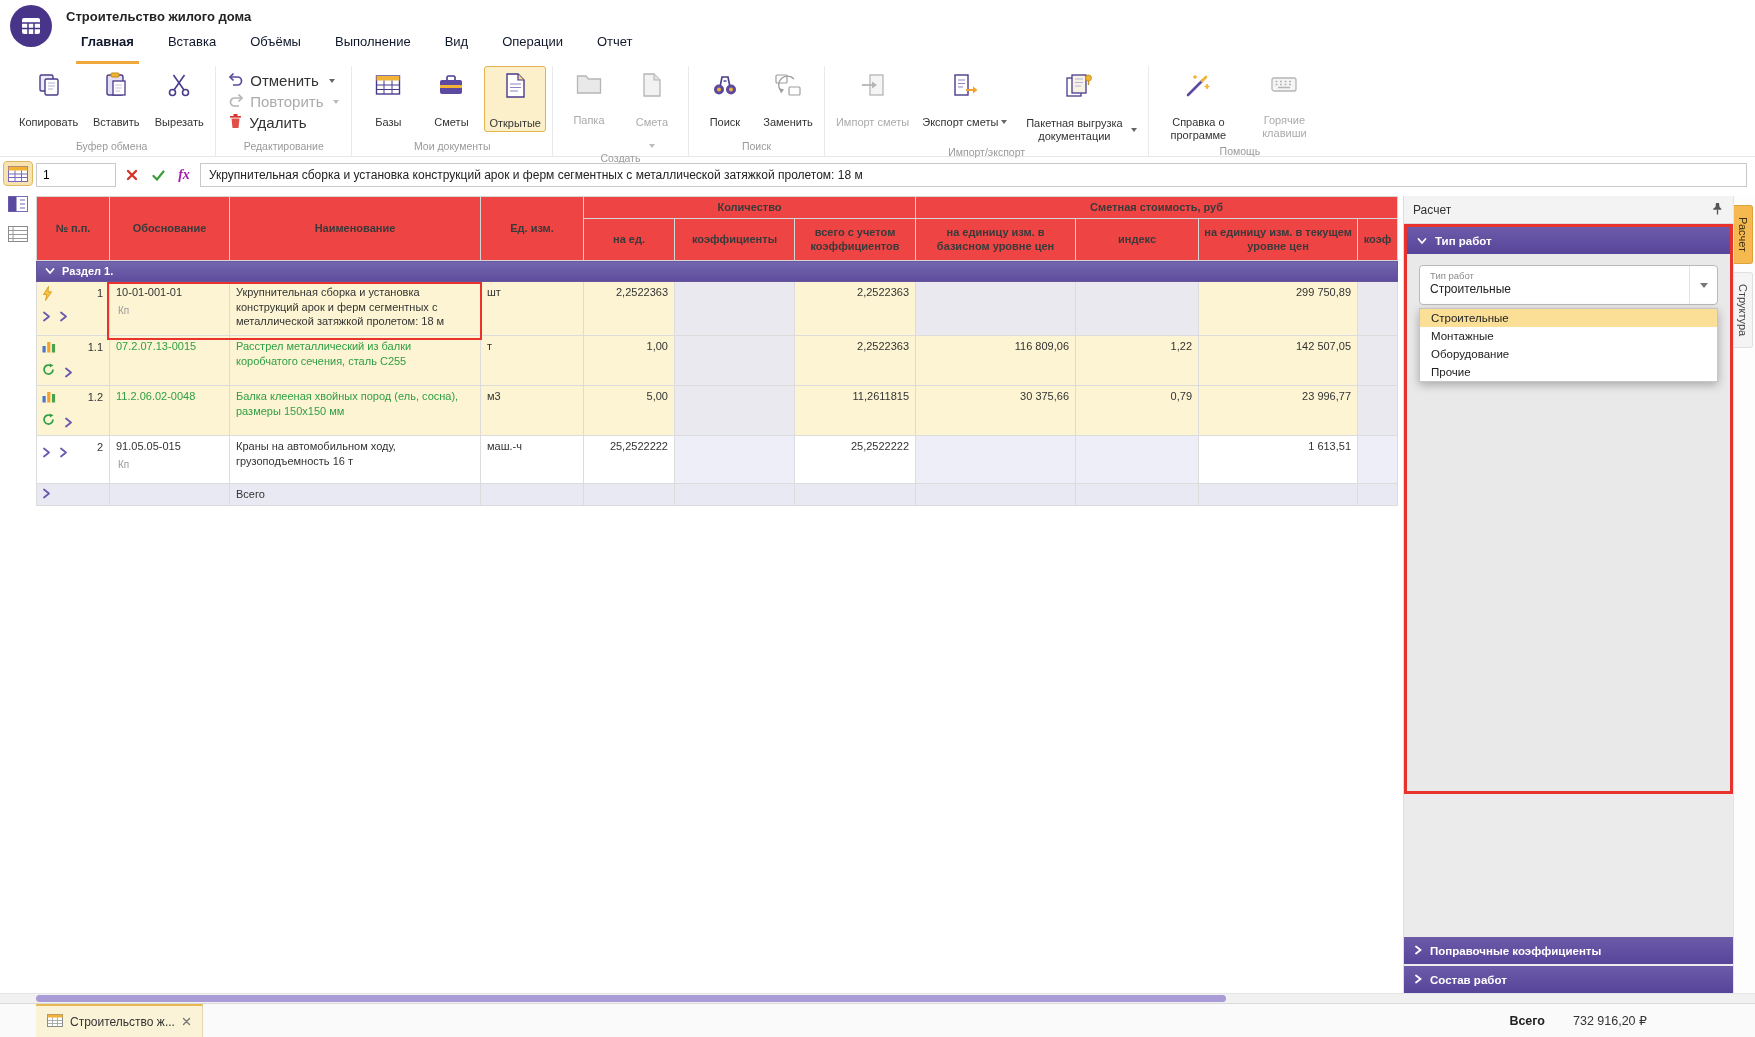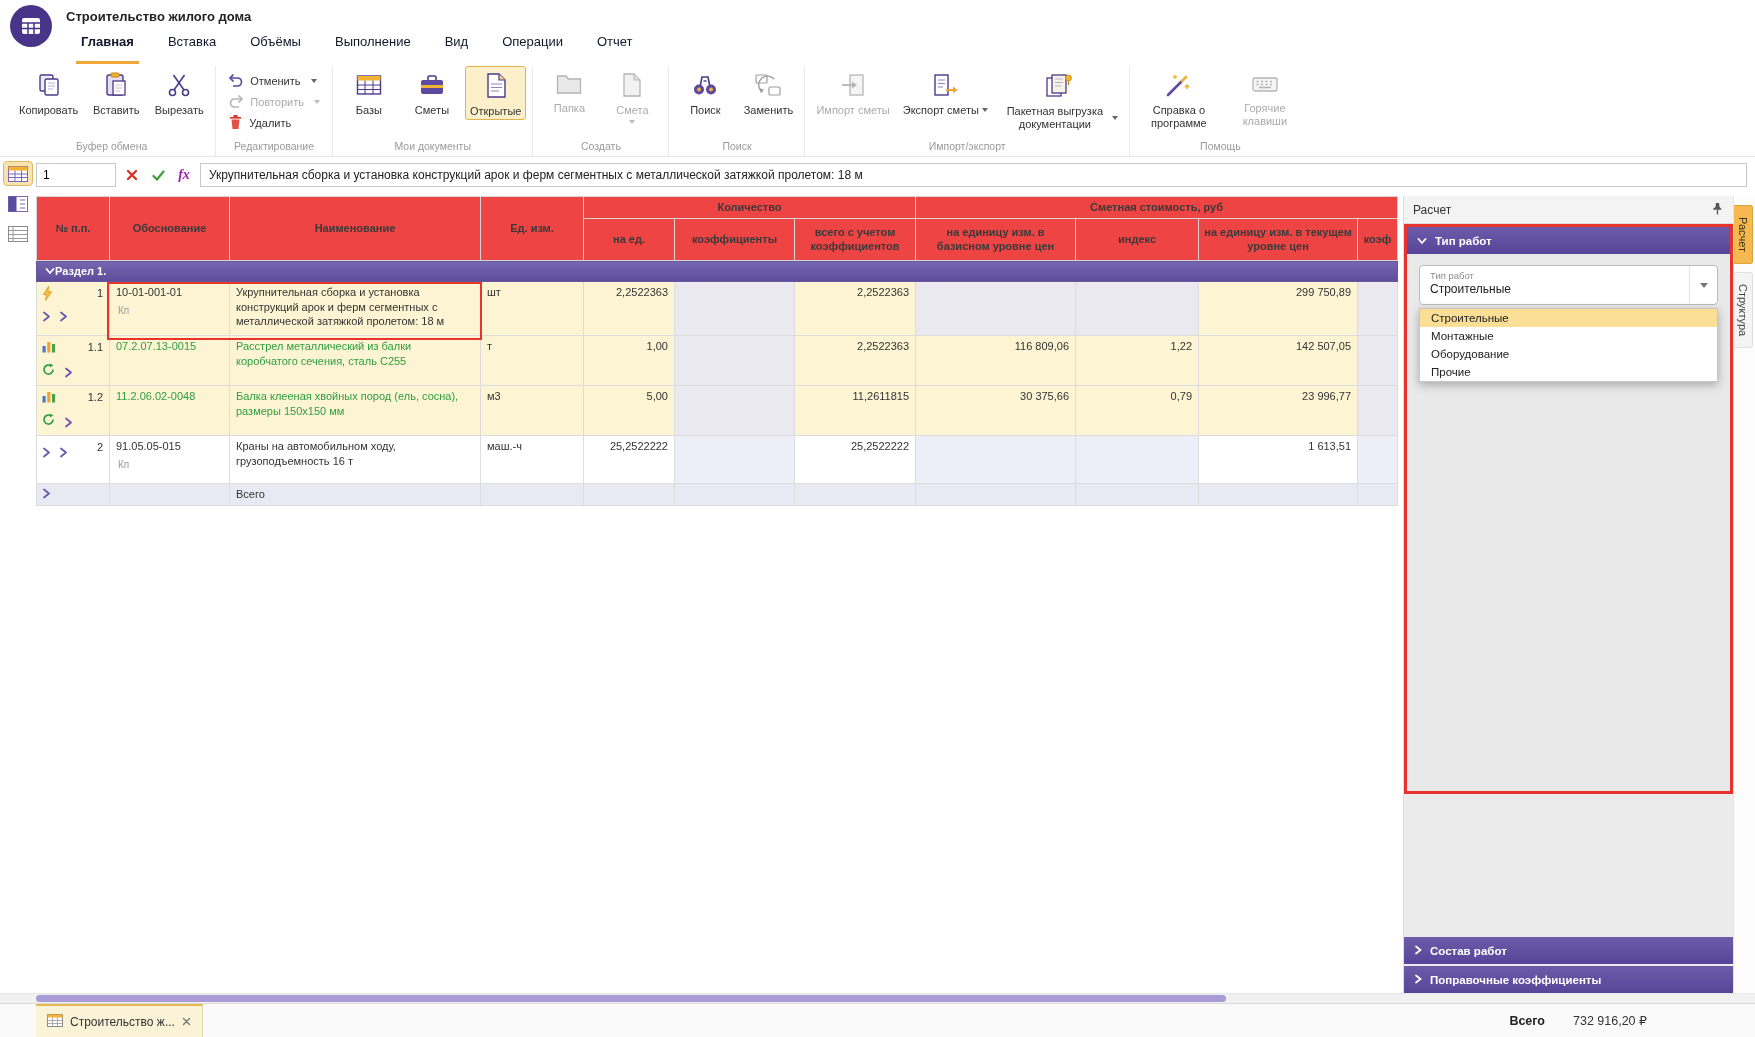--- a/index.html
+++ b/index.html
@@ -19,26 +19,26 @@
   .rtab.active { font-weight:bold; }
   .rtab.active::after { content:""; position:absolute; left:12px; right:12px; bottom:0; height:3px; background:#F0A73C; }
 
   
   .ribbon { height:93px; display:flex; align-items:stretch; border-bottom:1px solid #E6E6E6; padding:2px 4px 0 8px; background:#fff; }
   .rgroup { display:flex; flex-direction:column; padding:0 6px; }
   .rgroup + .rgroup { border-left:1px solid #EAEAEA; }
   .rgroup-buttons { flex:1; display:flex; align-items:flex-start; gap:3px; }
   .rgroup-buttons.vstack { flex-direction:column; gap:0; justify-content:flex-start; padding-top:4px; }
   .rgroup-label { text-align:center; font-size:10.5px; color:#9A9A9A; padding:2px 8px 4px; }
-  .rbtn { display:flex; flex-direction:column; align-items:center; gap:3px; padding:6px 5px 2px; border-radius:3px; min-width:60px; cursor:default; }
+  .rbtn { display:flex; flex-direction:column; align-items:center; gap:15px; padding:6px 5px 2px; border-radius:3px; min-width:60px; cursor:default; }
   .rbtn .rlabel { font-size:11px; color:#333; text-align:center; line-height:1.15; }
   .rbtn.active-btn { background:#FBF0C9; border:1px solid #E3B34E; padding:5px 4px 1px; }
   .rbtn.disabled .rlabel { color:#ABABAB; }
   .label-row { display:flex; align-items:center; gap:3px; }
-  .sbtn { display:flex; align-items:center; gap:6px; font-size:11px; color:#333; padding:0 6px; height:21px; }
+  .sbtn { display:flex; align-items:center; gap:6px; font-size:15px; color:#333; padding:0 6px; height:21px; }
   .sbtn.disabled { color:#ABABAB; }
   .dd { width:0; height:0; border-left:3.5px solid transparent; border-right:3.5px solid transparent; border-top:4px solid #666; display:inline-block; }
   .sbtn .dd { margin-left:4px; }
   .disabled .dd { border-top-color:#BDBDBD; }
 
   
   .content-wrap { flex:1; display:flex; min-height:0; }
   .left-rail { width:36px; display:flex; flex-direction:column; align-items:center; gap:7px; padding-top:5px; }
   .rail-btn { width:28px; height:23px; display:flex; align-items:center; justify-content:center; border-radius:3px; }
   .rail-btn.active { background:#F6E3B0; outline:1px solid #DFB75F; }
@@ -52,21 +52,21 @@
 
   .main { flex:1; display:flex; min-height:0; }
   .table-area { flex:1; position:relative; overflow:hidden; background:#fff; }
 
   
   table.grid { border-collapse:collapse; table-layout:fixed; width:1361px; font-size:11px; }
   .grid th { background:#ef4444; border:1px solid #D6D6D6; font-weight:bold; color:#3A3A3A; font-size:11px; padding:2px 4px; text-align:center; vertical-align:middle; line-height:1.25; }
   tr.h1 { height:22px; } tr.h2 { height:42px; }
   .grid td { border:1px solid #DCDCDC; padding:3px 6px; vertical-align:top; position:relative; line-height:1.3; }
   tr.section td { background:linear-gradient(#7466AE,#5D4C9C); color:#fff; font-weight:bold; border:1px solid #675699; padding:3px 6px; }
-  .sect-inner { display:flex; align-items:center; padding-left:2px; }
+  .sect-inner { display:flex; align-items:center; gap:7px; padding-left:2px; }
   tr.r0 { height:54px; } tr.r1 { height:50px; } tr.r2 { height:50px; } tr.r3 { height:48px; } tr.rf { height:22px; }
   td.val { text-align:right; }
   .y  { background:#FCF4D2; }
   .ye { background:#EBE9F0; }
   .w  { background:#FFFFFF; }
   .we { background:#EEEEF8; }
   tr.rf td { background:#E9E9F4; }
   .green-text { color:#2F9E44; }
   .badge-k { color:#9A9A9A; font-size:10px; margin-top:4px; padding-left:2px; }
   .rownum { position:absolute; right:6px; top:4px; }
@@ -608,27 +608,27 @@
               </div>
             </div>
           </div>
 
           <div class="panel-rest"></div>
 
           <div class="pbar collapsed">
             <span><svg width="8" height="10" viewBox="0 0 8 10">
                   <path d="M2 1.5 L6.5 5 L2 8.5" fill="none" stroke="#fff" stroke-width="1.8" stroke-linecap="round"></path>
                 </svg></span>
-            <span>Состав работ</span>
+            <span>Поправочные коэффициенты</span>
           </div>
           <div class="pbar collapsed">
             <span><svg width="8" height="10" viewBox="0 0 8 10">
                   <path d="M2 1.5 L6.5 5 L2 8.5" fill="none" stroke="#fff" stroke-width="1.8" stroke-linecap="round"></path>
                 </svg></span>
-            <span>Поправочные коэффициенты</span>
+            <span>Состав работ</span>
           </div>
         </aside>
 
         <div class="side-tabs">
           <div class="vtab active">Расчет</div>
           <div class="vtab">Структура</div>
         </div>
       </div>
     </div>
   </div>

